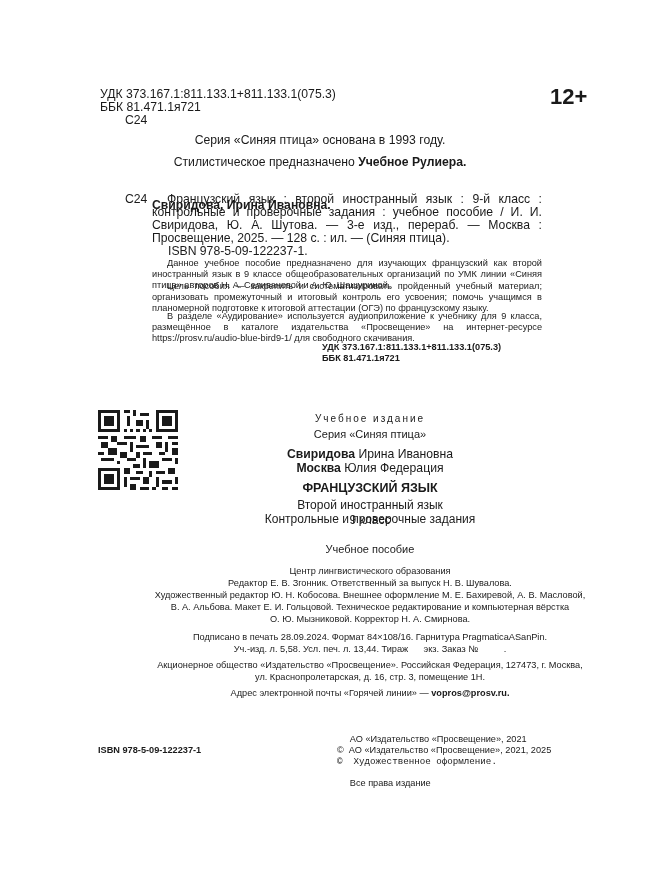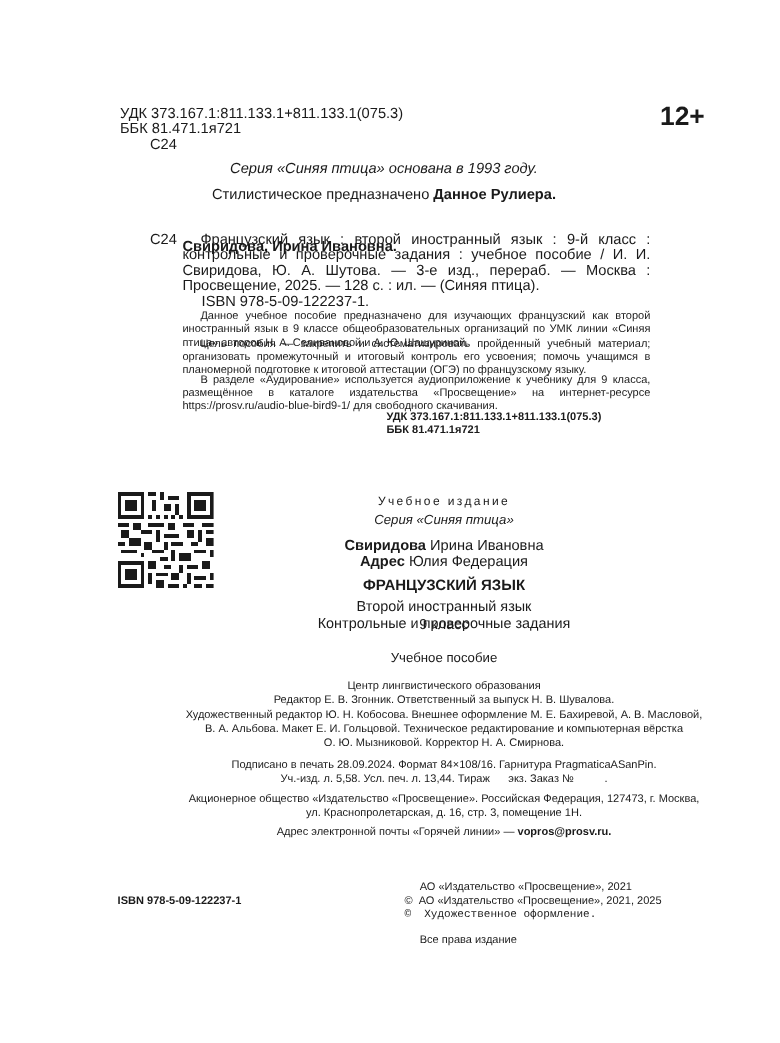--- a/index.html
+++ b/index.html
@@ -2,36 +2,36 @@
 <html><head>
 <meta charset="utf-8">
 <style>
   html, body { margin:0; padding:0; background:#ffffff; }
   body { width:650px; height:869px; position:relative; overflow:hidden;
          font-family:"Liberation Sans", sans-serif; color:#1a1a1a; }
   .abs { position:absolute; }
   .t12 { font-size:12.2px; line-height:13px; }
   .t9 { font-size:9.2px; line-height:11.2px; }
   .b { font-weight:bold; }
-  .i { font-style:italic; }
+  .i { }
   .c { text-align:center; }
   .j { text-align:justify; }
   .ind { text-indent:15px; }
 </style>
 </head>
 <body>
 
 <div class="abs t12" style="left:100px;top:88px;">УДК  373.167.1:811.133.1+811.133.1(075.3)</div>
 <div class="abs t12" style="left:100px;top:101px;">ББК  81.471.1я721</div>
 <div class="abs t12" style="left:125px;top:114px;">С24</div>
 <div class="abs b" style="left:550px;top:84px;font-size:22px;">12+</div>
 
 <div class="abs t12 i c" style="left:100px;width:440px;top:134px;">Серия «Синяя птица» основана в 1993 году.</div>
 <div class="abs t12 c" style="left:100px;width:440px;top:156px;">
-  <span>Стилистическое предназначено </span><span class="b">Данное Рулиера.</span>
+  <span>Стилистическое предназначено </span><span class="b">Учебное Рулиера.</span>
 </div>
 
 <div class="abs t12 b" style="left:152px;top:183px;margin-top:16px;">Свиридова, Ирина Ивановна.</div>
 <div class="abs t12" style="left:125px;top:193px;">С24</div>
 <div class="abs t12 j" style="left:152px;width:390px;top:193px;text-indent:15px;">Французский язык : второй иностранный язык : 9-й класс : контрольные и проверочные задания :  учебное пособие / И. И. Свиридова, Ю. А. Шутова. — 3-е изд., перераб. — Москва : Просвещение, 2025. — 128 с. : ил. — (Синяя птица).</div>
 <div class="abs t12" style="left:168px;top:245px;">ISBN 978-5-09-122237-1.</div>
 
 <div class="abs t9 j ind" style="left:152px;width:390px;top:258px;">Данное учебное пособие предназначено для изучающих французский как второй иностранный язык в 9 классе общеобразовательных организаций по УМК линии «Синяя птица» авторов Н. А. Селивановой и А. Ю. Шашуриной.</div>
 <div class="abs t9 j ind" style="left:152px;width:390px;top:281px;">Цель пособия — закрепить и систематизировать пройденный учебный материал; организовать промежуточный и итоговый контроль его усвоения; помочь учащимся в планомерной подготовке к итоговой аттестации (ОГЭ) по французскому языку.</div>
 <div class="abs t9 j ind" style="left:152px;width:390px;top:311px;">В разделе «Аудирование» используется аудиоприложение к учебнику для 9 класса, размещённое в каталоге издательства «Просвещение» на интернет-ресурсе https://prosv.ru/audio-blue-bird9-1/ для свободного скачивания.</div>
@@ -102,21 +102,21 @@
       <rect x="23" y="24" width="2" height="1"></rect>
   </g>
 </svg>
 
 <div class="abs c" style="left:220px;width:300px;top:413px;font-size:10px;letter-spacing:2px;">Учебное издание</div>
 <div class="abs c i" style="left:220px;width:300px;top:428px;font-size:11px;">Серия «Синяя птица»</div>
 <div class="abs c" style="left:220px;width:300px;top:447px;font-size:12.2px;">
   <span class="b">Свиридова</span><span> Ирина Ивановна</span>
 </div>
 <div class="abs c" style="left:220px;width:300px;top:461px;font-size:12.2px;">
-  <span class="b">Адрес</span><span> Юлия Федерация</span>
+  <span class="b">Москва</span><span> Юлия Федерация</span>
 </div>
 <div class="abs c b" style="left:220px;width:300px;top:481px;font-size:12.5px;">ФРАНЦУЗСКИЙ ЯЗЫК</div>
 <div class="abs c" style="left:220px;width:300px;top:498px;font-size:12px;">Второй иностранный язык</div>
 <div class="abs c" style="left:220px;width:300px;top:513px;font-size:12px;">9 класс</div>
 <div class="abs c" style="left:220px;width:300px;top:512px;font-size:12px;">Контрольные и проверочные задания</div>
 <div class="abs c" style="left:220px;width:300px;top:543px;font-size:11px;">Учебное пособие</div>
 
 <div class="abs c t9" style="left:80px;width:580px;top:566px;">Центр лингвистического образования</div>
 <div class="abs c t9" style="left:80px;width:580px;top:578px;">Редактор Е. В. Згонник. Ответственный за выпуск Н. В. Шувалова.</div>
 <div class="abs c t9" style="left:80px;width:580px;top:590px;">Художественный редактор Ю. Н. Кобосова. Внешнее оформление М. Е. Бахиревой, А. В. Масловой,</div>

